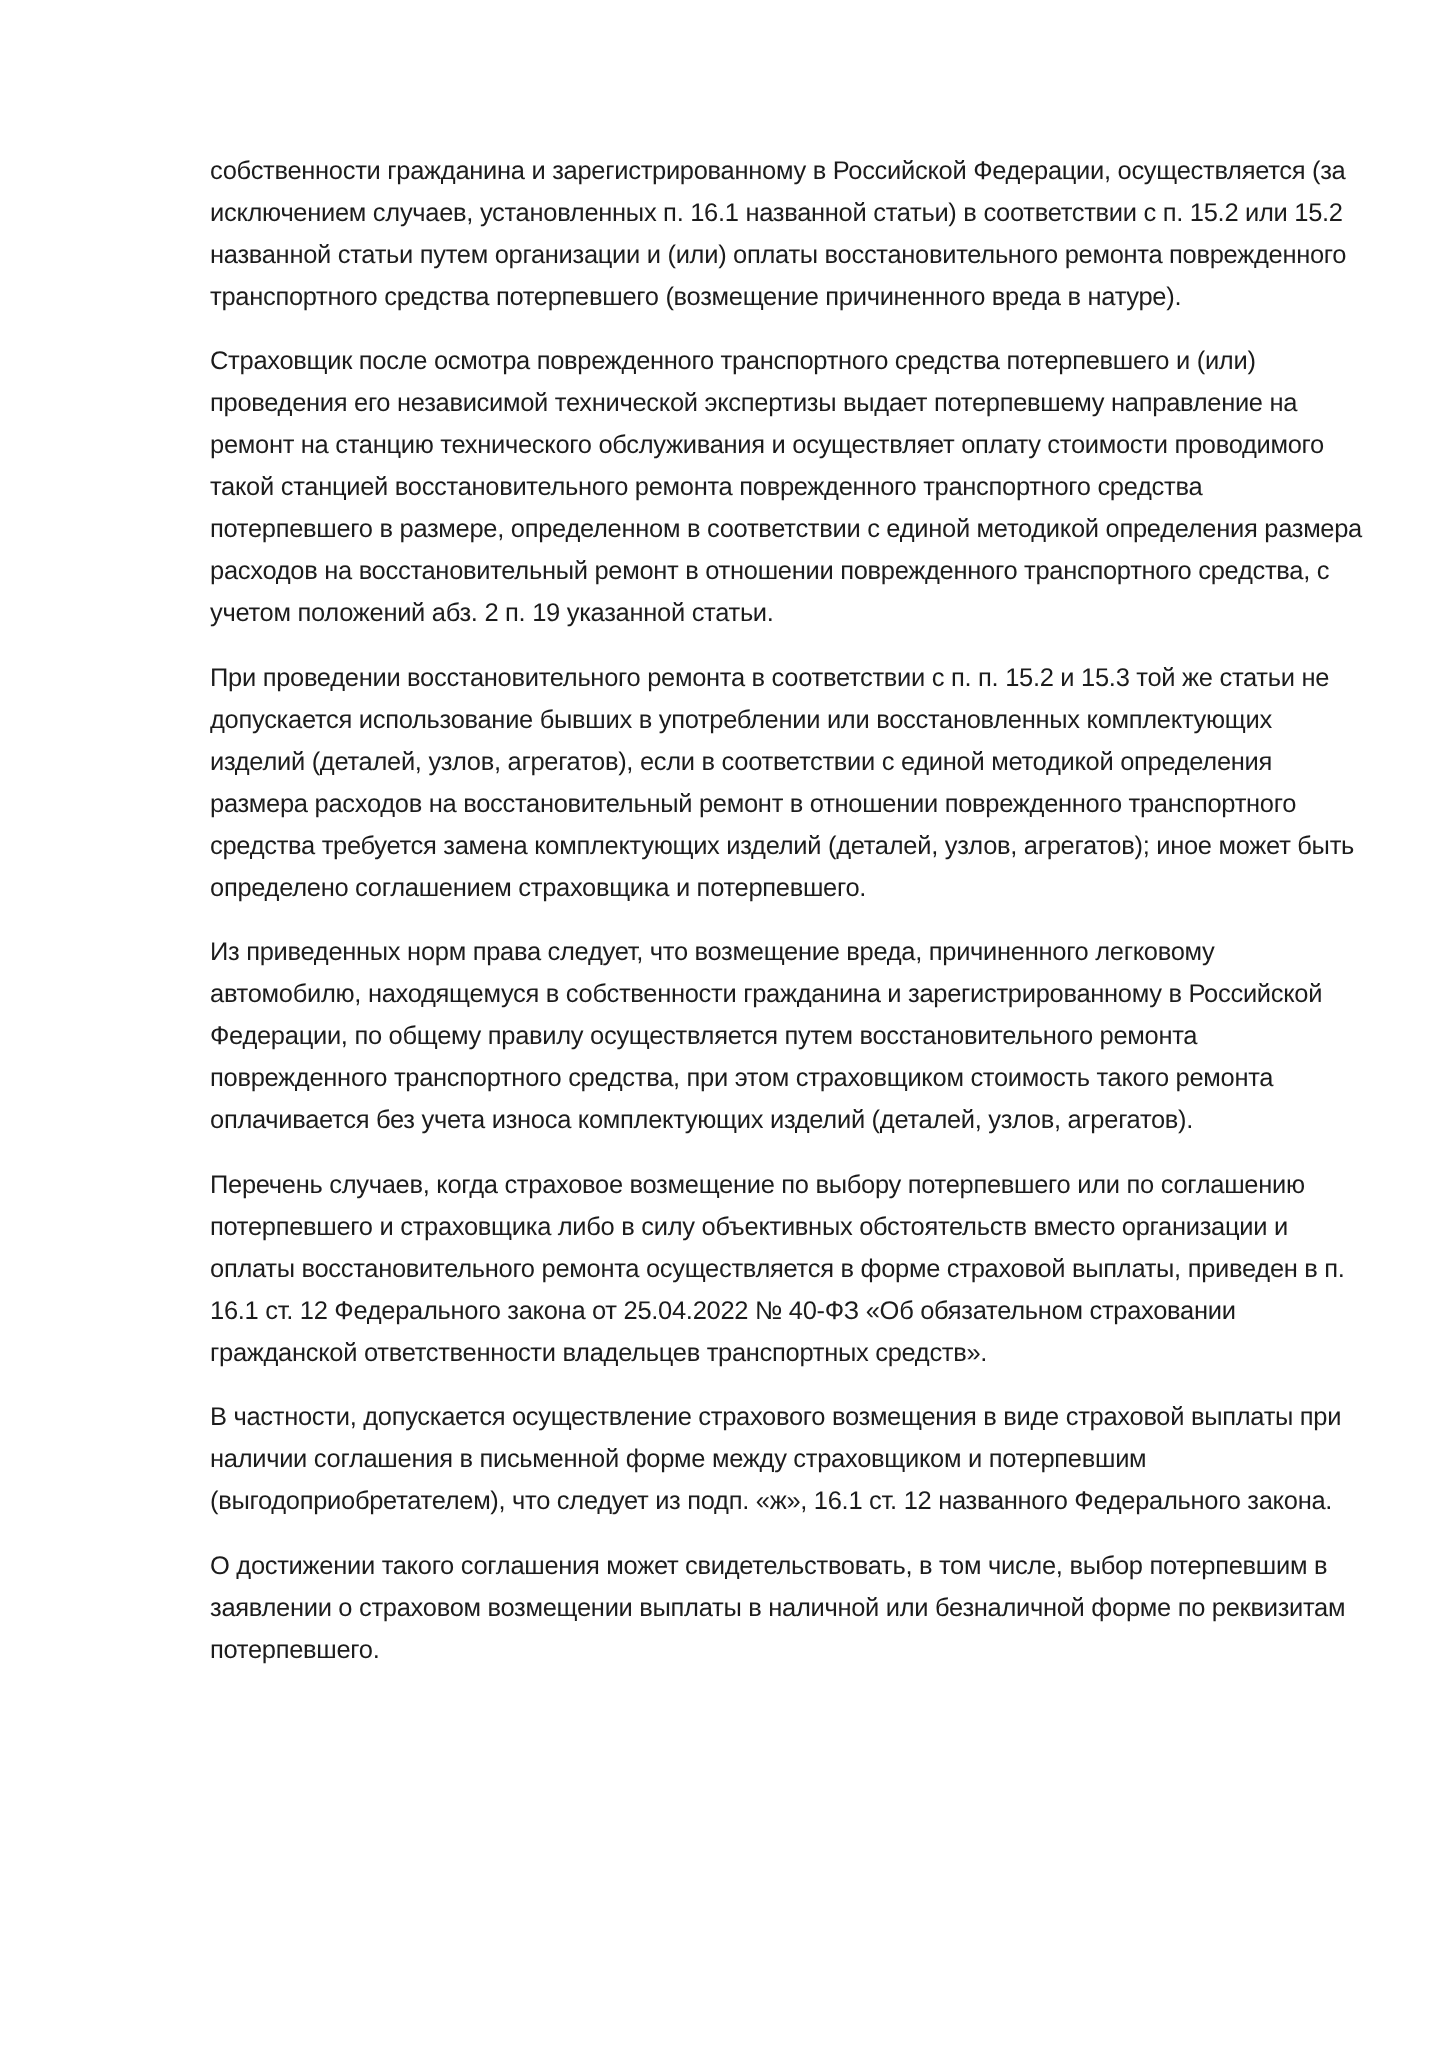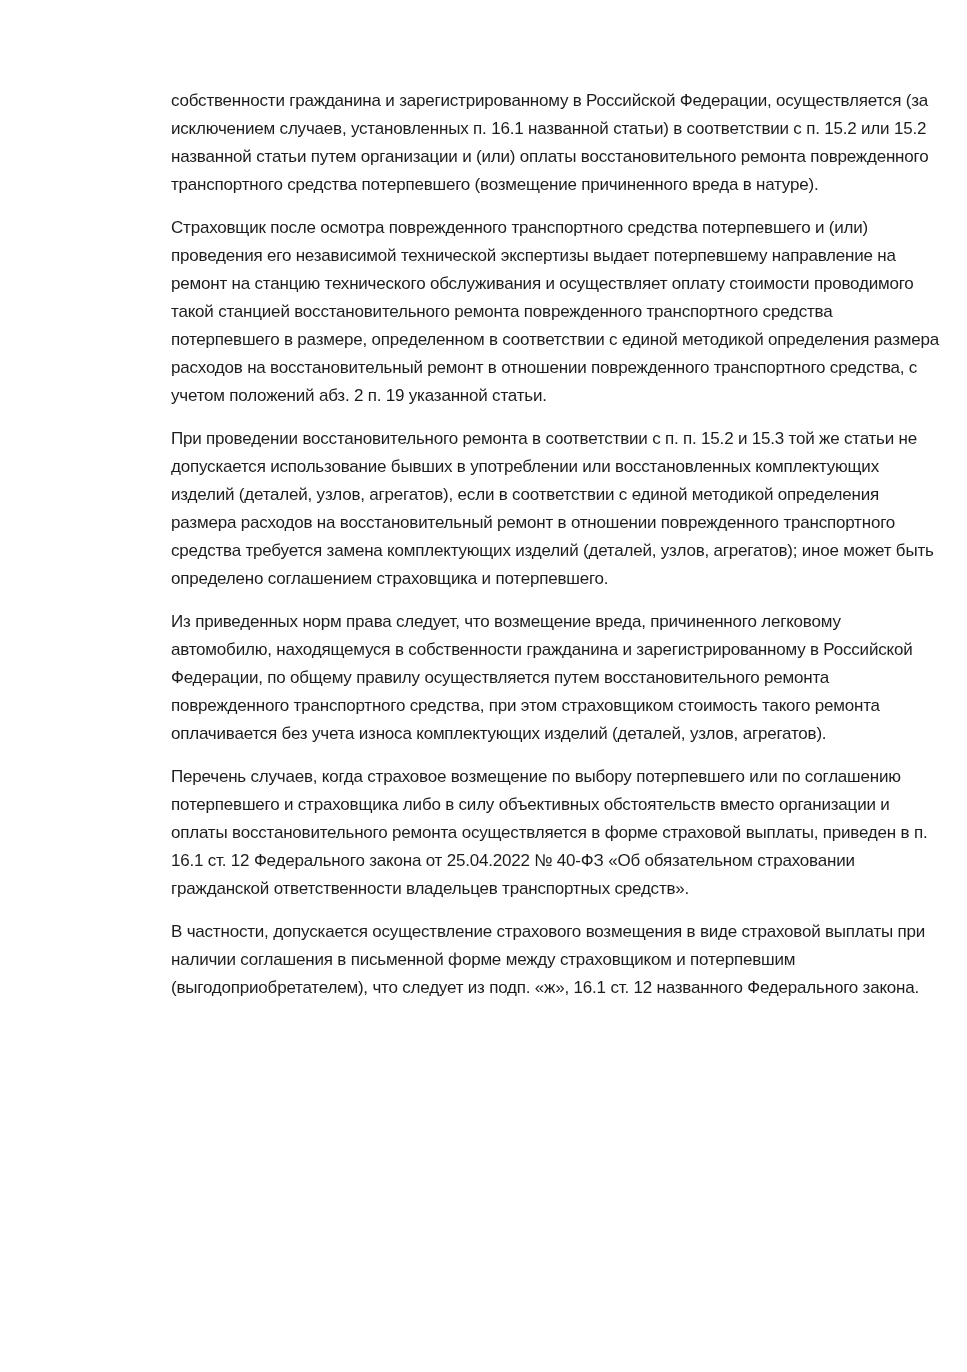--- a/index.html
+++ b/index.html
@@ -10,23 +10,22 @@
   .page {
     position: relative;
     width: 967px;
     height: 1372px;
     background: #ffffff;
     overflow: hidden;
   }
   .content {
     position: absolute;
     left: 140px;
-    top: 87px;
+    top: 100px;
     width: 770px;
-    margin-left: 31px;
   }
   .content p {
     font-family: "Liberation Sans", "DejaVu Sans", sans-serif;
     font-size: 17px;
     line-height: 28px;
     letter-spacing: -0.2px;
     color: #1c1c1c;
     margin: 0 0 15px 0;
     text-align: left;
   }
@@ -35,14 +34,15 @@
 <body>
 
 <div class="page">
   <div class="content">
     <p>собственности гражданина и зарегистрированному в Российской Федерации, осуществляется (за исключением случаев, установленных п. 16.1 названной статьи) в соответствии с п. 15.2 или 15.2 названной статьи путем организации и (или) оплаты восстановительного ремонта поврежденного транспортного средства потерпевшего (возмещение причиненного вреда в натуре).</p>
     <p>Страховщик после осмотра поврежденного транспортного средства потерпевшего и (или) проведения его независимой технической экспертизы выдает потерпевшему направление на ремонт на станцию технического обслуживания и осуществляет оплату стоимости проводимого такой станцией восстановительного ремонта поврежденного транспортного средства потерпевшего в размере, определенном в соответствии с единой методикой определения размера расходов на восстановительный ремонт в отношении поврежденного транспортного средства, с учетом положений абз. 2 п. 19 указанной статьи.</p>
     <p>При проведении восстановительного ремонта в соответствии с п. п. 15.2 и 15.3 той же статьи не допускается использование бывших в употреблении или восстановленных комплектующих изделий (деталей, узлов, агрегатов), если в соответствии с единой методикой определения размера расходов на восстановительный ремонт в отношении поврежденного транспортного средства требуется замена комплектующих изделий (деталей, узлов, агрегатов); иное может быть определено соглашением страховщика и потерпевшего.</p>
     <p>Из приведенных норм права следует, что возмещение вреда, причиненного легковому автомобилю, находящемуся в собственности гражданина и зарегистрированному в Российской Федерации, по общему правилу осуществляется путем восстановительного ремонта поврежденного транспортного средства, при этом страховщиком стоимость такого ремонта оплачивается без учета износа комплектующих изделий (деталей, узлов, агрегатов).</p>
     <p>Перечень случаев, когда страховое возмещение по выбору потерпевшего или по соглашению потерпевшего и страховщика либо в силу объективных обстоятельств вместо организации и оплаты восстановительного ремонта осуществляется в форме страховой выплаты, приведен в п. 16.1 ст. 12 Федерального закона от 25.04.2022 № 40-ФЗ «Об обязательном страховании гражданской ответственности владельцев транспортных средств».</p>
     <p>В частности, допускается осуществление страхового возмещения в виде страховой выплаты при наличии соглашения в письменной форме между страховщиком и потерпевшим (выгодоприобретателем), что следует из подп. «ж», 16.1 ст. 12 названного Федерального закона.</p>
+    <p>О достижении такого соглашения может свидетельствовать, в том числе, выбор потерпевшим в заявлении о страховом возмещении выплаты в наличной или безналичной форме по реквизитам потерпевшего.</p>
   </div>
 </div>
 
 </body></html>

